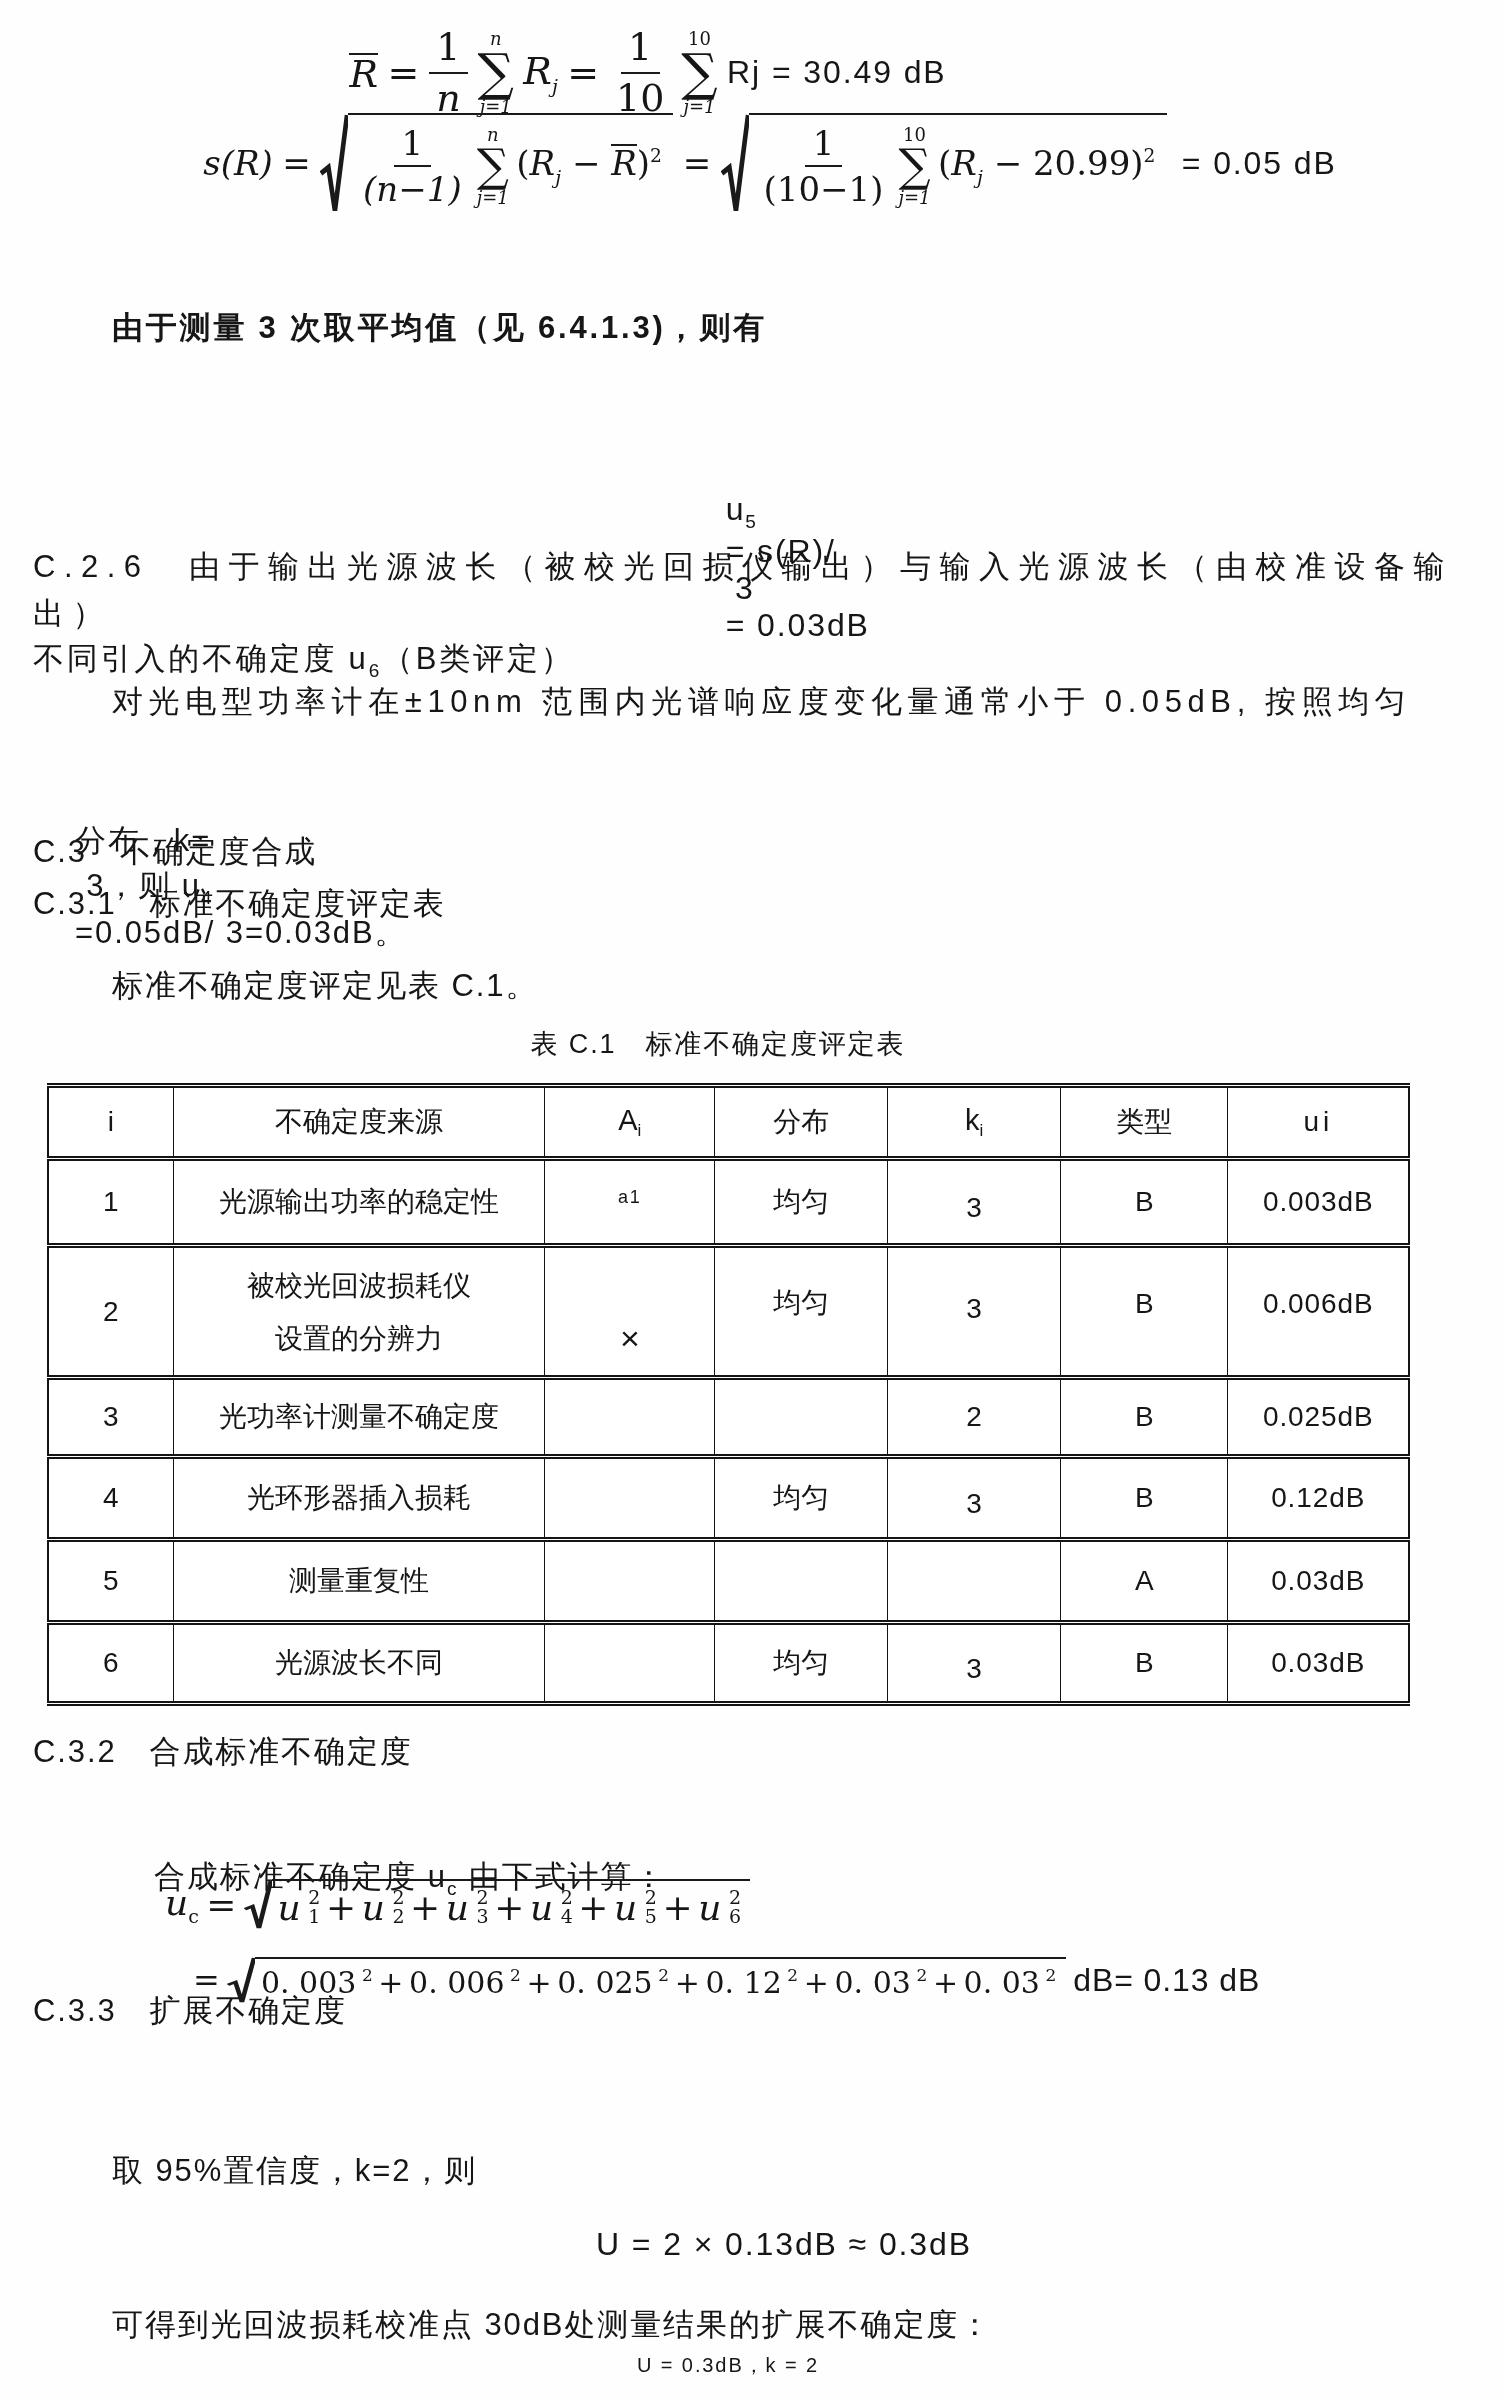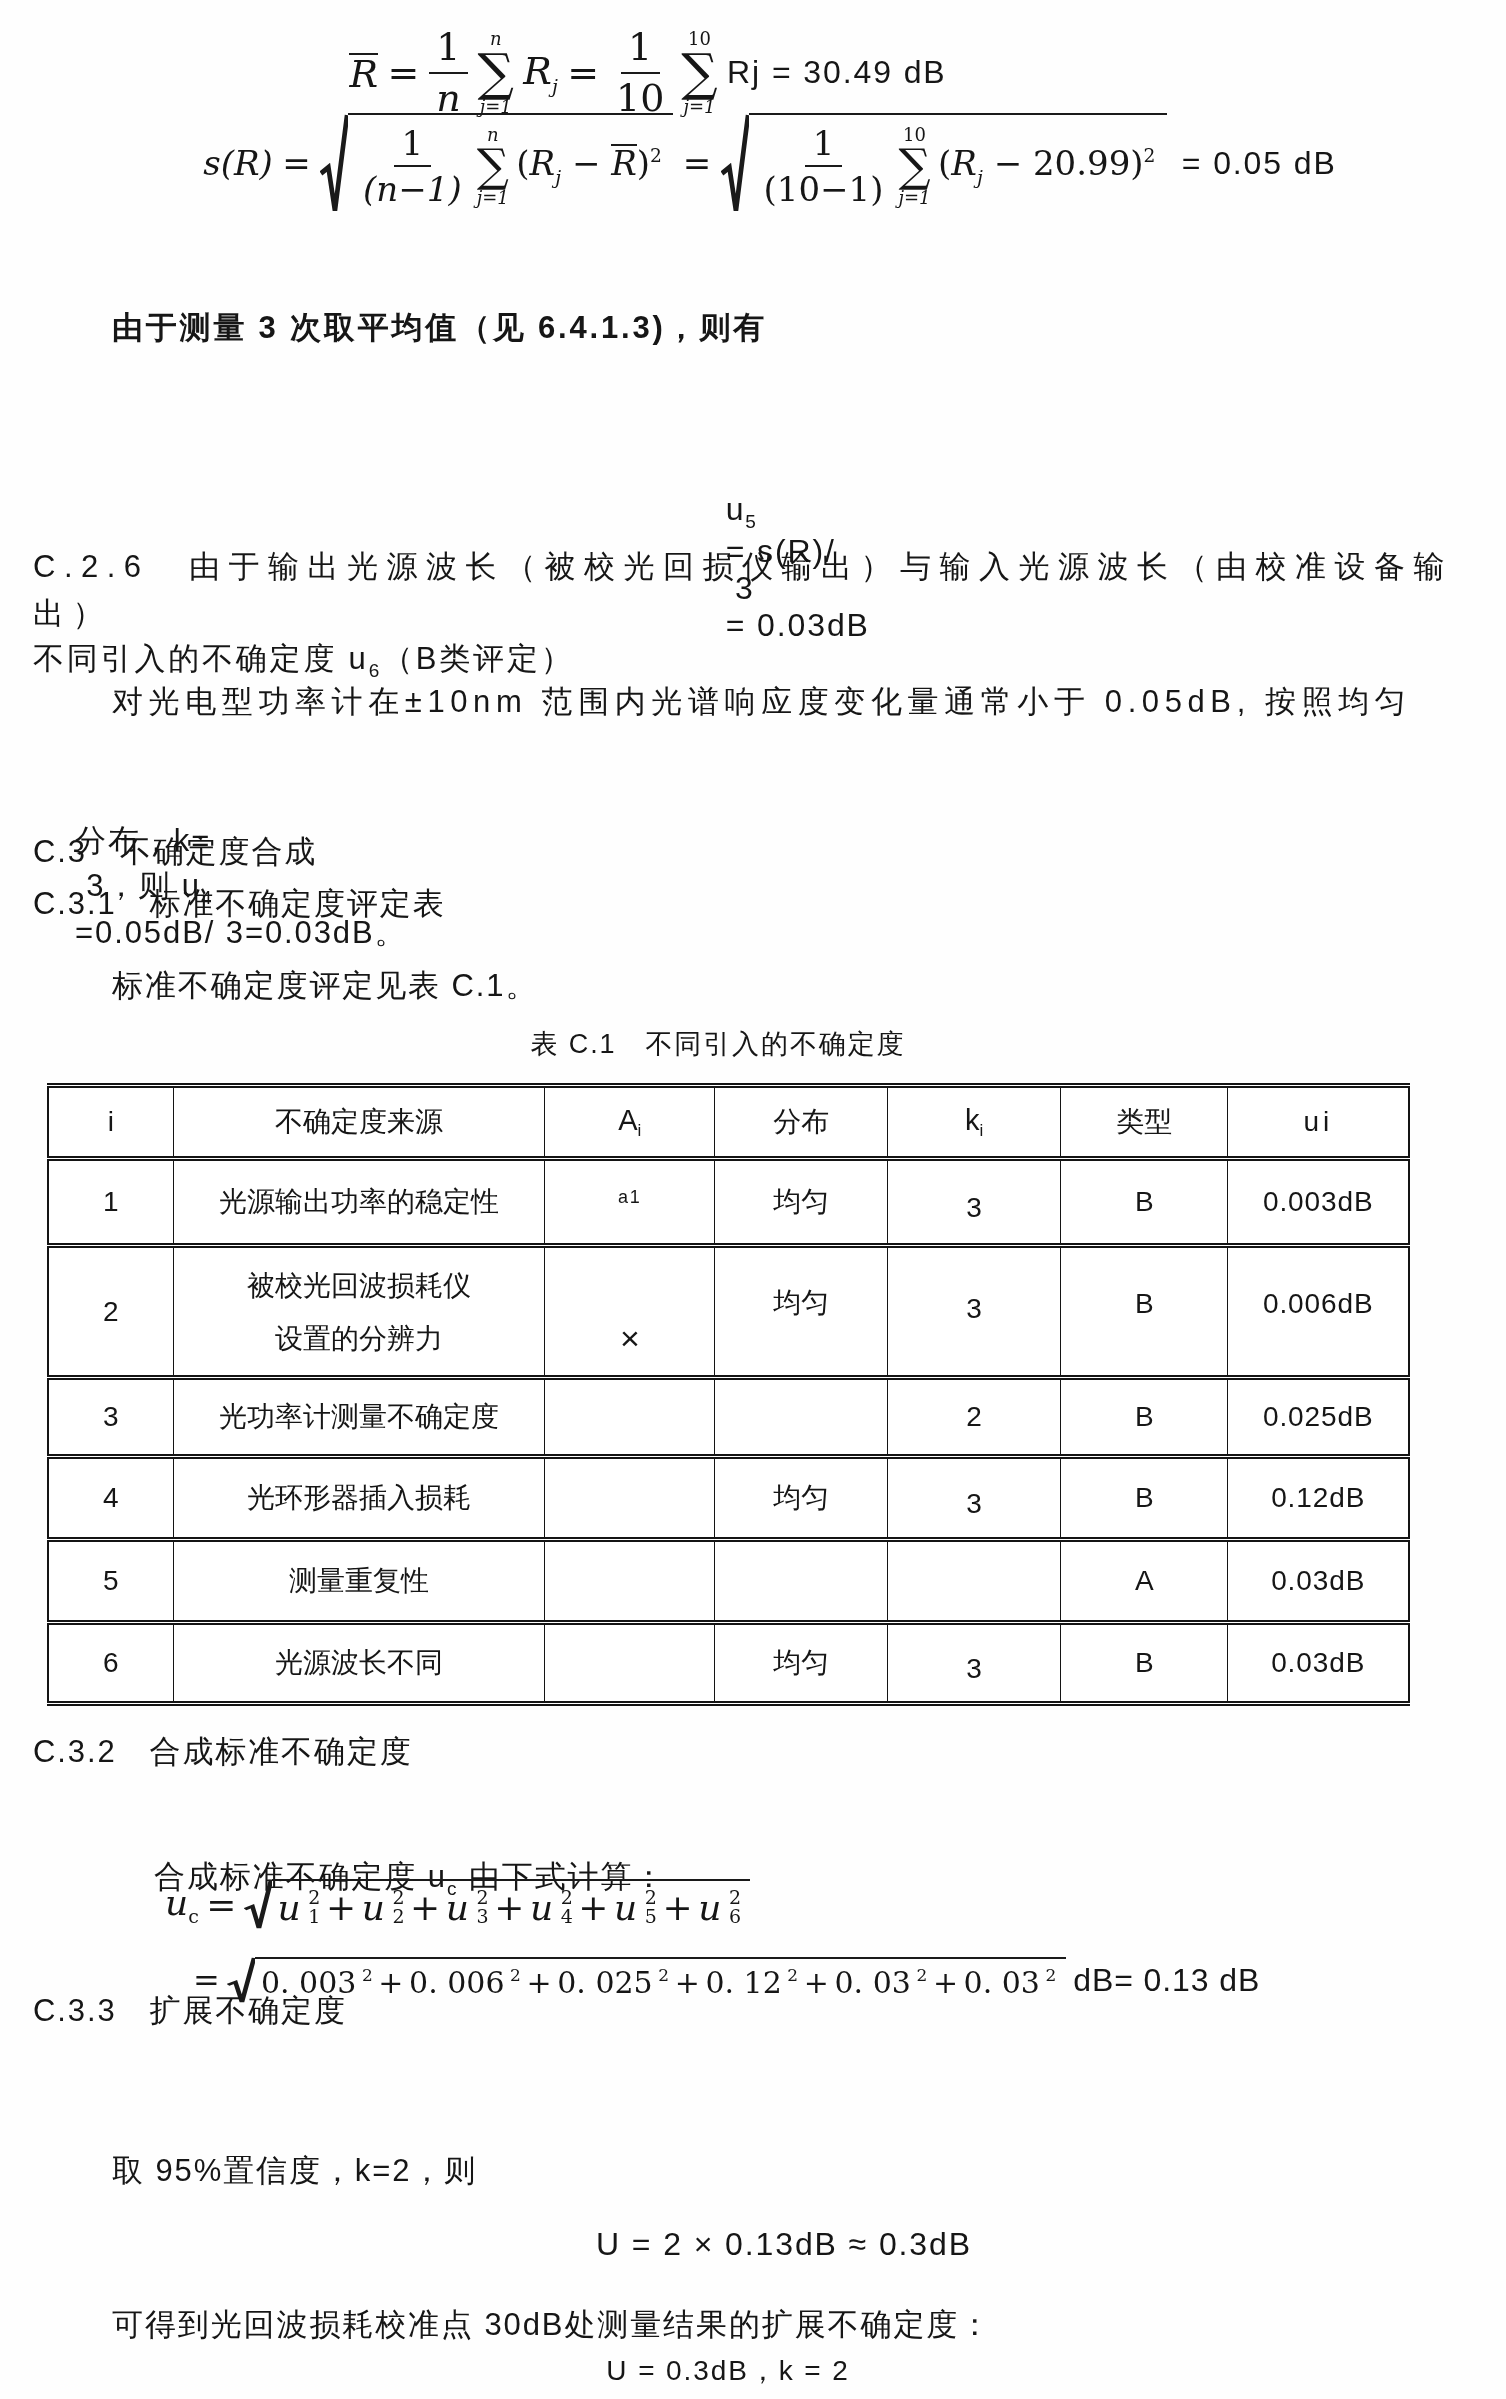--- a/index.html
+++ b/index.html
@@ -156,21 +156,21 @@
   <div class="abs txt" style="top:774px; letter-spacing:1.9px;">
     <span>分布，k=</span>
     <span style="margin-left:11.3px;">3，则 u</span><span class="usub">4</span>
     <span>=0.05dB/ 3=0.03dB。</span>
   </div>
 
   <div class="abs h" style="top:831px;">C.3　不确定度合成</div>
   <div class="abs h" style="top:883px;">C.3.1　标准不确定度评定表</div>
   <div class="abs txt indent" style="top:964px; letter-spacing:1.9px;">标准不确定度评定见表 C.1。</div>
   <div class="abs center" style="top:1026px;">
-    <span class="caption" style="transform:translateX(-38px);">表 C.1　不同引入的不确定度</span>
+    <span class="caption" style="transform:translateX(-38px);">表 C.1　标准不确定度评定表</span>
   </div>
 
   <div class="abs" style="top:1083px; left:47px;">
     <table class="unc">
       <colgroup>
         <col style="width:9.2%">
           <col style="width:27.3%">
           <col style="width:12.5%">
           <col style="width:12.7%">
           <col style="width:12.7%">
@@ -354,17 +354,17 @@
   <div class="abs h" style="top:1990px;">C.3.3　扩展不确定度</div>
   <div class="abs txt indent" style="top:2149px; letter-spacing:1.9px;">取 95%置信度，k=2，则</div>
 
   <div class="abs center" style="top:2226px;">
     <span class="sans" style="font-size:32px; letter-spacing:1.9px; transform:translateX(28px); white-space:pre;">U = 2 × 0.13dB ≈ 0.3dB</span>
   </div>
 
   <div class="abs txt indent" style="top:2303px; letter-spacing:1.9px;">可得到光回波损耗校准点 30dB处测量结果的扩展不确定度：</div>
 
   <div class="abs center" style="top:2352px;">
-    <span class="sans" style="font-size:28px; letter-spacing:1.9px; transform:translateX(-28px); white-space:pre;">U = 0.3dB，k = 2</span>
+    <span class="sans" style="font-size:20px; letter-spacing:1.9px; transform:translateX(-28px); white-space:pre;">U = 0.3dB，k = 2</span>
   </div>
 
 </div>
 
 
 </body></html>

